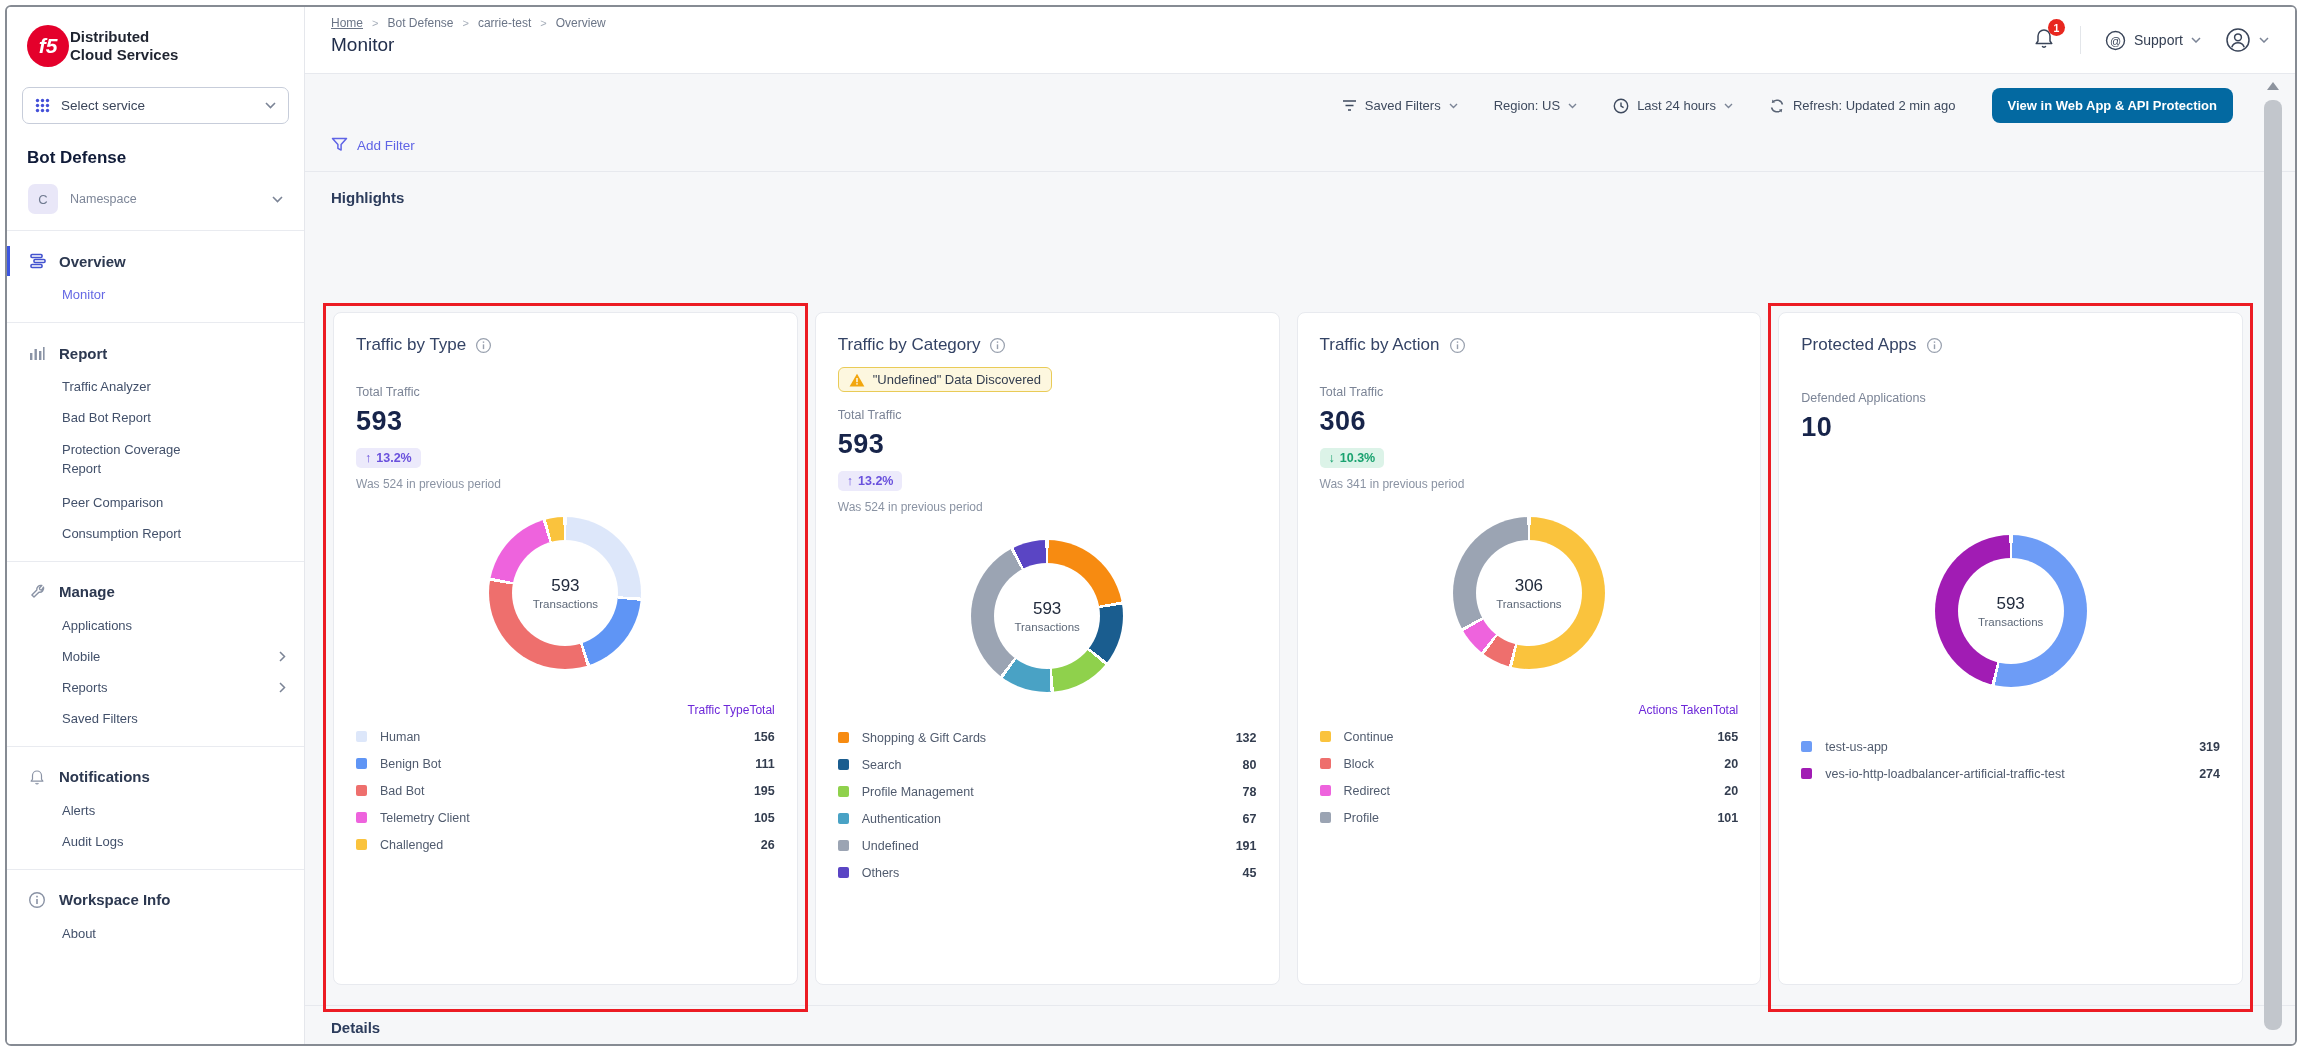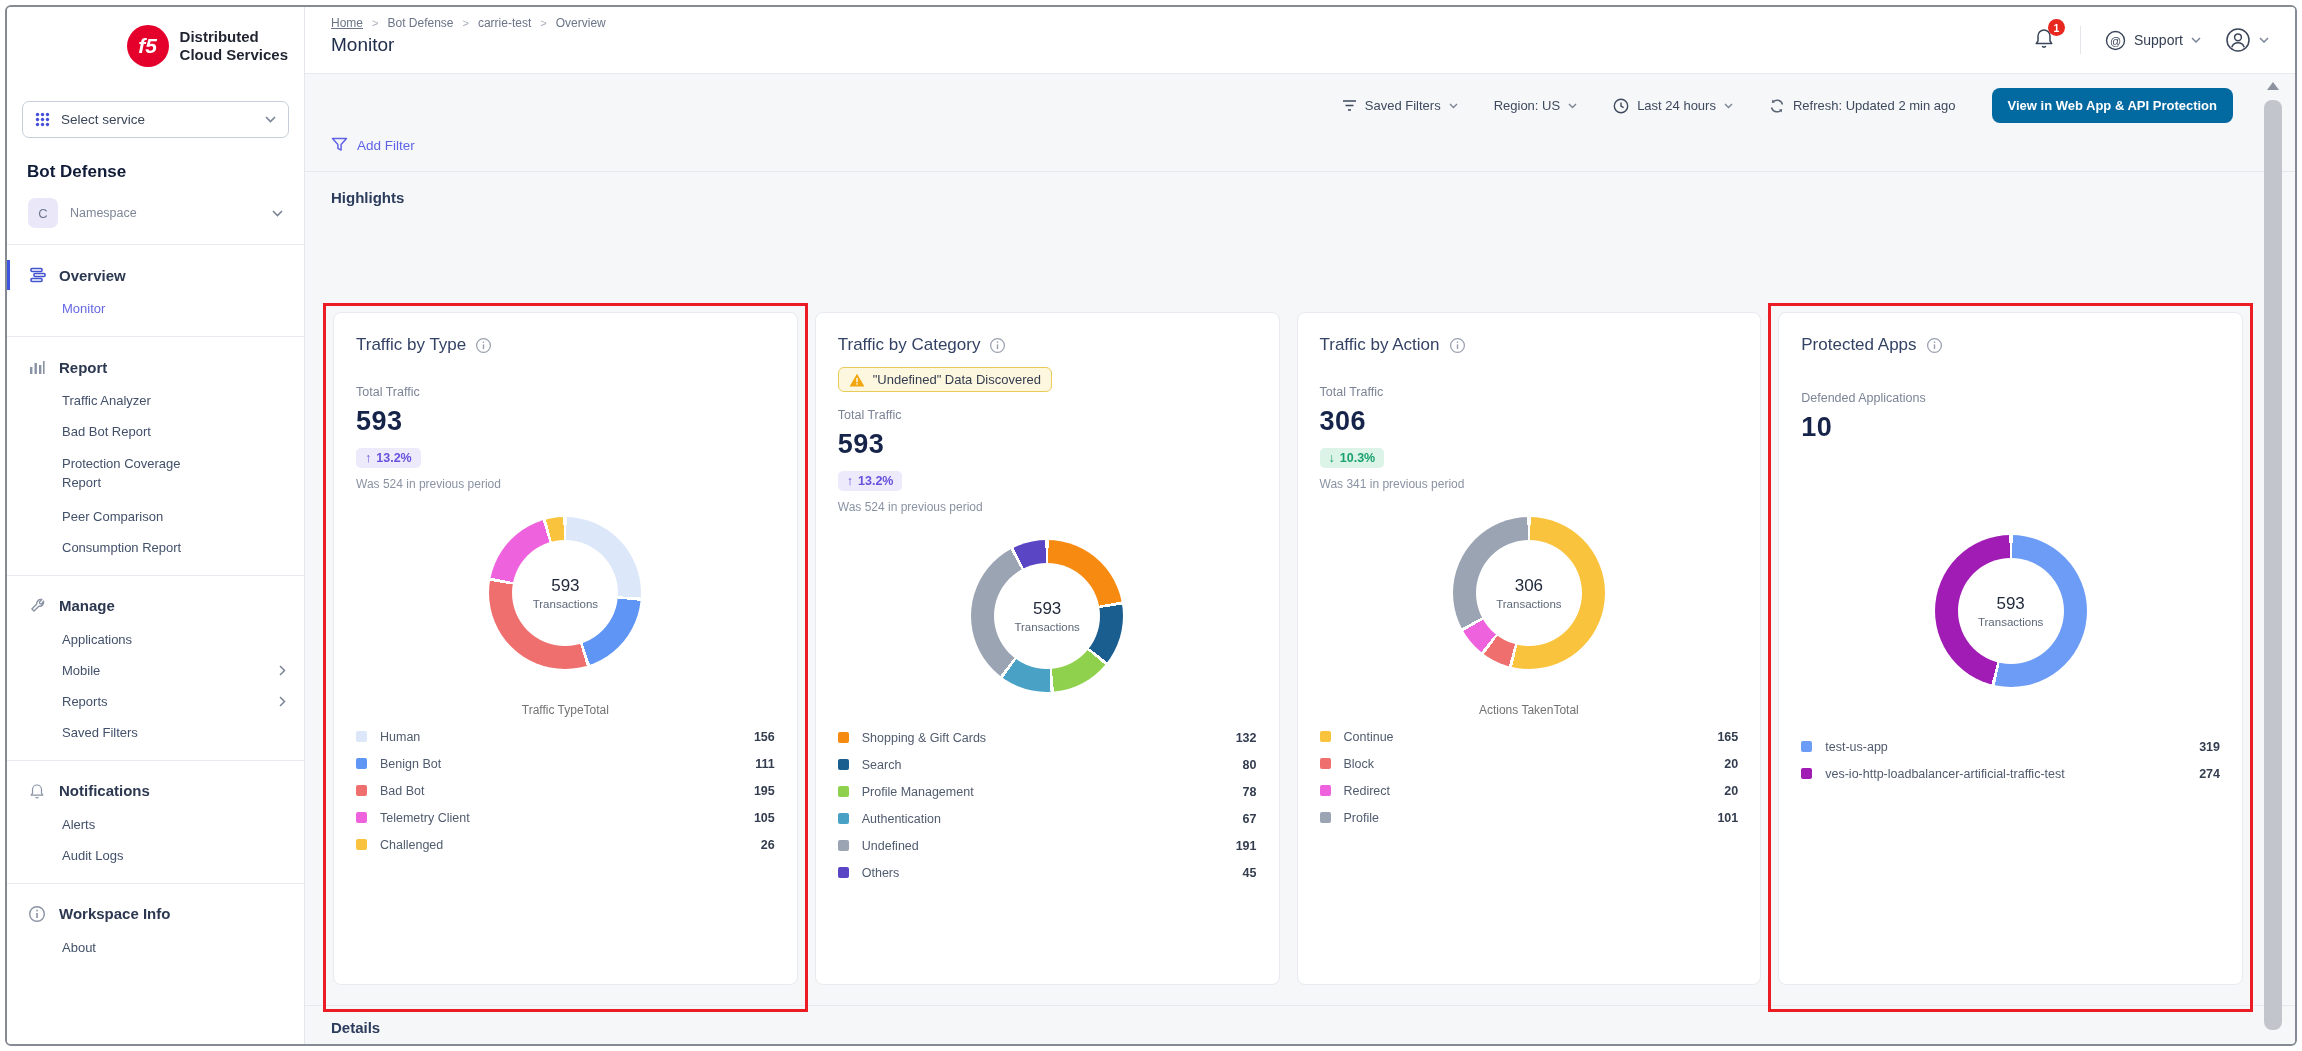--- a/index.html
+++ b/index.html
@@ -3,24 +3,24 @@
 <meta charset="utf-8">
 <style>
   * { box-sizing: border-box; }
   html,body { margin:0; padding:0; background:#ffffff; }
   body { width:2302px; height:1051px; position:relative; font-family:"Liberation Sans", sans-serif; color:#2c3850; }
 
   .frame { position:absolute; left:5px; top:5px; width:2292px; height:1041px; border:2px solid #868b93; border-radius:6px; background:#fff; overflow:hidden; display:flex; }
 
   
   .sidebar { width:298px; min-width:298px; background:#fff; border-right:1px solid #e5e7ec; padding-top:12px; }
-  .logo-row { display:flex; align-items:center; gap:11px; padding:6px 16px 10px 20px;justify-content:flex-end; }
+  .logo-row { display:flex; align-items:center; gap:1px; padding:6px 16px 10px 20px; }
   .f5-badge { width:42px; height:42px; border-radius:50%; background:#e4002b; color:#fff; display:flex; align-items:center; justify-content:center; font-size:21px; font-weight:bold; font-style:italic; }
   .brand-name { font-size:15px; font-weight:bold; color:#1f2430; line-height:1.2; }
-  .service-select { margin:24px 15px 0 15px; height:37px; border:1px solid #c7cdda; border-radius:7px; display:flex; align-items:center; gap:11px; padding:0 12px; background:#fff; cursor:pointer; }
+  .service-select { margin:10px 15px 0 15px; height:37px; border:1px solid #c7cdda; border-radius:7px; display:flex; align-items:center; gap:11px; padding:0 12px; background:#fff; cursor:pointer; }
   .service-select .lbl { font-size:13.5px; color:#3a4559; }
   .bd-title { margin:24px 15px 4px 20px; font-size:17px; font-weight:bold; color:#101b38; }
   .ns-row { margin:12px 15px 2px 15px; display:flex; align-items:center; gap:12px; padding:4px 6px; }
   .ns-avatar { width:30px; height:30px; border-radius:7px; background:#e9e7f8; color:#6f7a90; display:flex; align-items:center; justify-content:center; font-size:13px; }
   .ns-label { font-size:12.5px; color:#7d8698; }
   .ml-auto { margin-left:auto; }
   .sb-divider { border-top:1px solid #e9ebf0; margin:12px 0; }
   .nav-header { display:flex; align-items:center; gap:13px; padding:9px 16px 9px 21px; font-size:15px; font-weight:600; color:#2c3850; position:relative; cursor:pointer; }
   .nav-header.active::before { content:""; position:absolute; left:0; top:3px; bottom:3px; width:3px; background:#3d56e0; }
   .nav-sub { padding:8px 18px 8px 55px; font-size:13px; color:#42506a; display:flex; align-items:center; cursor:pointer; }
@@ -65,21 +65,21 @@
   .prev { margin-top:9px; font-size:12px; color:#8a93a3; }
   .donut-wrap { display:flex; justify-content:center; margin-top:26px; }
   .donut-wrap.apps { margin-top:92px; }
   .donut { width:152px; height:152px; border-radius:50%; position:relative; cursor:pointer; }
   .donut::after { content:""; position:absolute; inset:23px; background:#fff; border-radius:50%; }
   .donut-center { position:absolute; inset:0; display:flex; flex-direction:column; align-items:center; justify-content:center; z-index:2; }
   .dc-value { font-size:17px; color:#222b3d; }
   .dc-label { font-size:11.5px; color:#5d6878; margin-top:2px; }
   .legend { margin-top:32px; }
   .legend.apps { margin-top:46px; }
-  .legend-header { display:flex; justify-content:center; font-size:12px; color:#737373; padding:2px 0 6px 0; }
+  .legend-header { display:flex; justify-content:flex-end; font-size:12px; color:#6d28d9; padding:2px 0 6px 0; }
   .legend-row { display:flex; align-items:center; padding:6.5px 0; cursor:pointer; }
   .swatch { width:11px; height:11px; border-radius:2px; margin-right:13px; flex:none; }
   .l-label { font-size:12.5px; color:#505b6e; }
   .l-value { margin-left:auto; font-size:12.5px; font-weight:bold; color:#333d4f; }
 
   .details-strip { margin-top:20px; border-top:1px solid #e7e9ee; padding:13px 26px; font-size:15px; font-weight:600; color:#2c3c5c; }
 
   .scrollbar { position:absolute; right:12px; top:4px; bottom:0; width:20px; }
   .sb-arrow { width:0; height:0; border-left:6px solid transparent; border-right:6px solid transparent; border-bottom:8px solid #8d939e; margin:4px auto 6px auto; }
   .sb-thumb { position:absolute; top:22px; bottom:14px; left:1px; right:1px; background:#c2c6cc; border-radius:8px; cursor:grab; }

